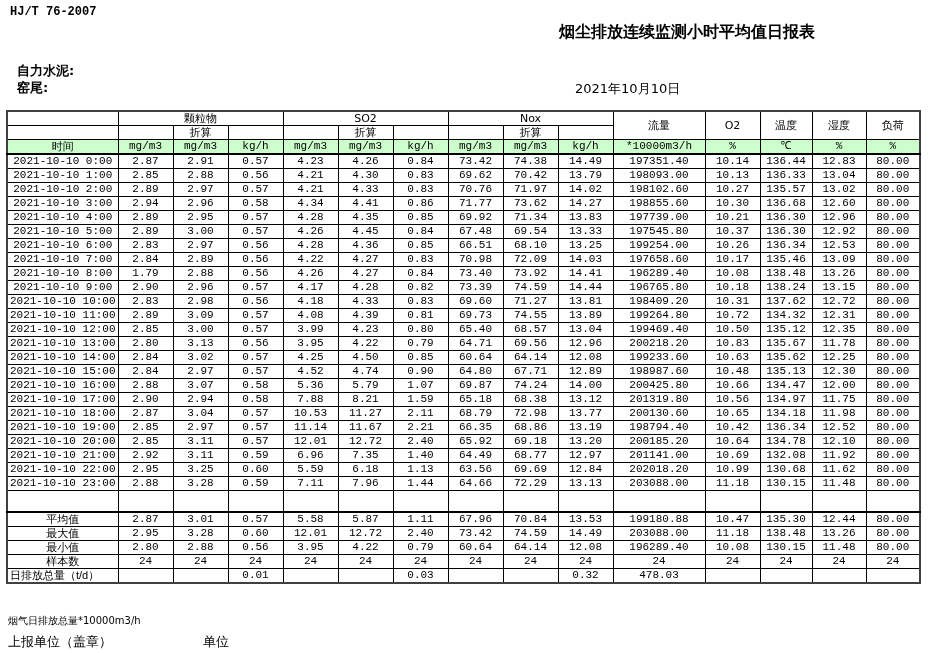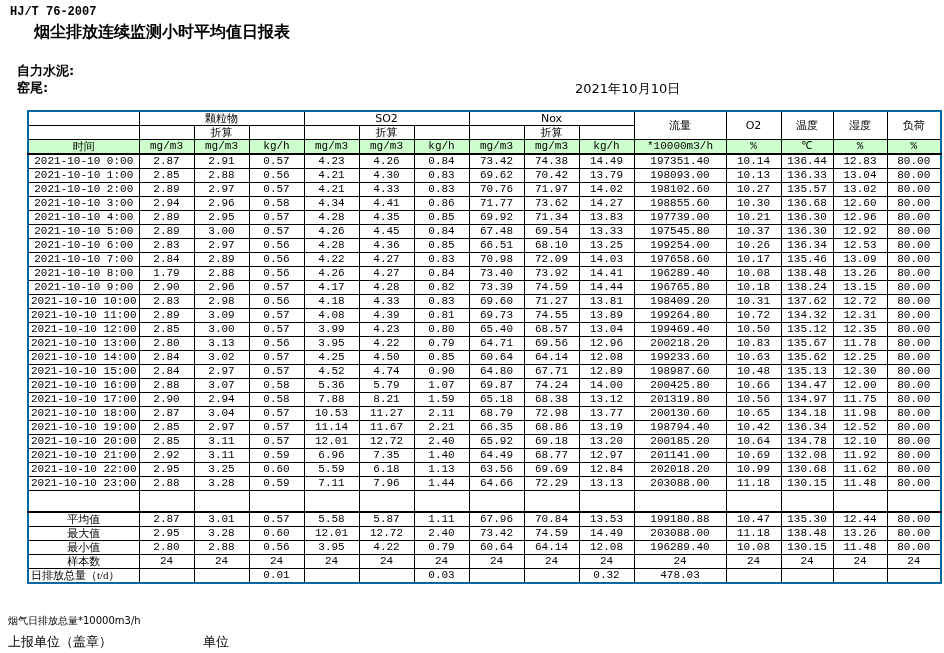--- a/index.html
+++ b/index.html
@@ -13,38 +13,38 @@
     overflow: hidden;
   }
   .std-code {
     position: absolute; top: 5px; left: 10px;
     font-family: "Liberation Mono", "DejaVu Sans Mono", monospace;
     font-weight: bold; font-size: 12px; letter-spacing: 0px;
   }
   .doc-title {
     position: absolute; top: 22px; left: 0; width: 815px;
     padding-left: 34px;
-    text-align: left; font-weight: bold; font-size: 16px;
+    text-align: right; font-weight: bold; font-size: 16px;
   }
   .company-line {
     position: absolute; top: 62px; left: 17px;
     font-weight: bold; font-size: 13px; text-align: center;
   }
   .kiln-line {
     position: absolute; top: 79px; left: 17px;
     font-weight: bold; font-size: 13px;
   }
   .date-line {
     position: absolute; top: 80px; left: 575px;
     font-size: 13px; font-weight: normal;
   }
   table.report {
-    position: absolute; top: 110px; left: 27px;
+    position: absolute; top: 110px; left: 6px;
     border-collapse: collapse; table-layout: fixed;
-    border: 2px solid #0369a1;
+    border: 2px solid #404040;
     font-size: 11px;
   }
   table.report th, table.report td {
     border: 1px solid #000;
     padding: 0 1px;
     height: 14px;
     line-height: 13px;
     text-align: center;
     font-weight: normal;
     white-space: nowrap;
@@ -57,21 +57,21 @@
     height: 16px;
     font-family: "Liberation Mono", "DejaVu Sans Mono", monospace;
   }
   tr.units-row th.time-hd { font-family: "DejaVu Sans", sans-serif; }
   tbody td {
     font-family: "Liberation Mono", "DejaVu Sans Mono", monospace;
   }
   tbody td.time-cell { font-family: "Liberation Mono", "DejaVu Sans Mono", monospace; }
   tbody tr.spacer-row td { height: 21px; }
   tbody tr.thick-top td { border-top: 2px solid #000; }
-  tbody td.label-cell { font-family: Liberation Serif, serif; }
+  tbody td.label-cell { font-family: Liberation Sans, sans-serif; }
   tbody td.label-cell.left { text-align: left; padding-left: 2px; }
   .foot-note {
     position: absolute; top: 614px; left: 8px;
     font-size: 10px;
   }
   .foot-report-unit {
     position: absolute; top: 633px; left: 8px;
     font-size: 13px;
   }
   .foot-unit {

